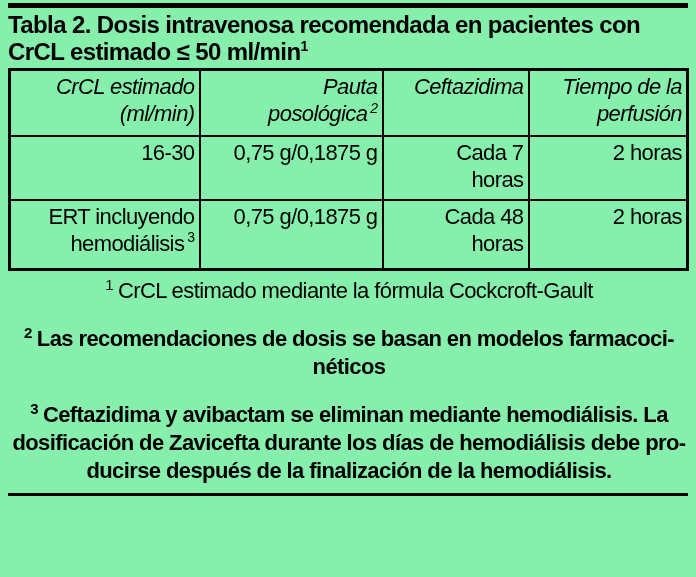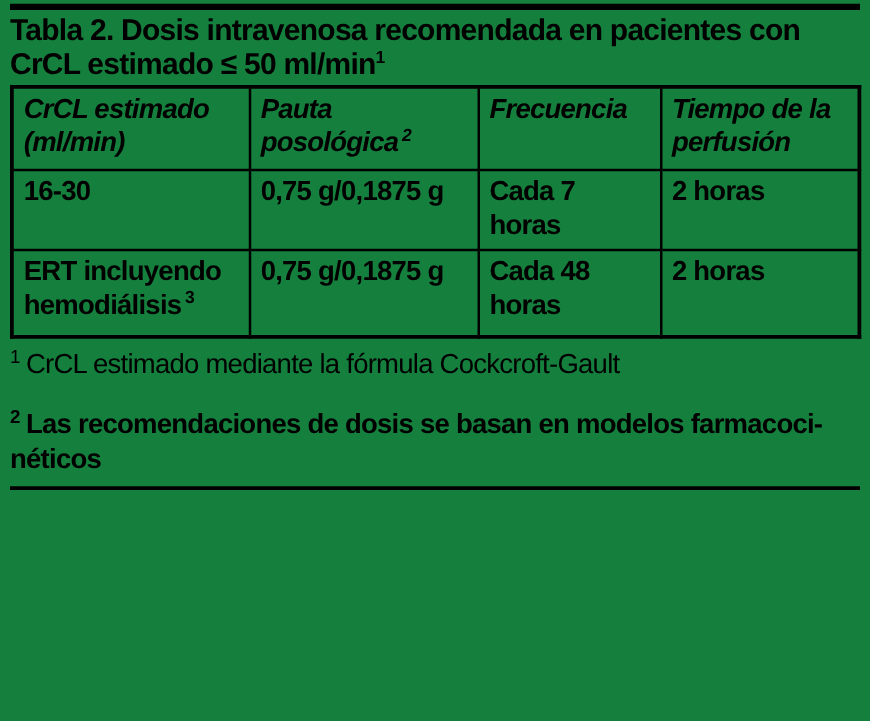--- a/index.html
+++ b/index.html
@@ -5,21 +5,21 @@
   html, body {
     margin: 0;
     padding: 0;
     background: #ffffff;
   }
   .page {
     position: relative;
     width: 696px;
     height: 577px;
     box-sizing: border-box;
-    background: #15803d;
+    background: #86efac;
     color: #000000;
     font-family: "Liberation Sans", sans-serif;
     overflow: hidden;
     padding: 0 6px;
   }
   .rule-top {
     margin: 3px 2px 0 2px;
     height: 5px;
     background: #000000;
   }
@@ -45,26 +45,26 @@
     border-collapse: collapse;
     table-layout: fixed;
     margin: 3px 0 0 2px;
     width: 678px;
     border: 3px solid #000000;
   }
   table.dosing th,
   table.dosing td {
     border: 2px solid #000000;
     vertical-align: top;
-    text-align: left;
+    text-align: right;
     padding: 2px 4px 2px 8px;
     font-size: 22px;
     line-height: 27px;
     letter-spacing: -0.6px;
-    font-weight: bold;
+    font-weight: normal;
   }
   table.dosing th {
     font-style: italic;
   }
   .cell-line { white-space: nowrap; }
   table.dosing sup {
     font-size: 14px;
     vertical-align: super;
     line-height: 0;
     margin-left: 3px;
@@ -75,20 +75,21 @@
   tr.r3   { height: 70px; }
   tr.r4   { height: 70px; margin-top: 16px; }
   .footnotes {
     margin-top: 6px;
   }
   .fn {
     margin: 0 0 0 2px;
     font-size: 22px;
     line-height: 28px;
     letter-spacing: -0.6px;
+    text-align: center;
   }
   .fn + .fn { margin-top: 20px; font-weight: bold; }
   .fn sup {
     font-size: 15px;
     vertical-align: super;
     line-height: 0;
     margin-right: 5px;
   }
   .fn-line { white-space: nowrap; }
 </style>
@@ -105,21 +106,21 @@
     <colgroup>
       <col style="width:190px">
       <col style="width:183px">
       <col style="width:146px">
       <col style="width:159px">
     </colgroup>
     <thead>
       <tr class="hdr">
         <th><span class="cell-line">CrCL estimado</span><br><span class="cell-line">(ml/min)</span></th>
         <th><span class="cell-line">Pauta</span><br><span class="cell-line">posológica</span><sup>2</sup></th>
-        <th><span class="cell-line">Frecuencia</span></th>
+        <th><span class="cell-line">Ceftazidima</span></th>
         <th><span class="cell-line">Tiempo de la</span><br><span class="cell-line">perfusión</span></th>
       </tr>
     </thead>
     <tbody>
       <tr class="r2">
         <td><span class="cell-line">16-30</span></td>
         <td><span class="cell-line">0,75 g/0,1875 g</span></td>
         <td><span class="cell-line">Cada 7</span><br><span class="cell-line">horas</span></td>
         <td><span class="cell-line">2 horas</span></td>
       </tr>
@@ -128,17 +129,18 @@
         <td><span class="cell-line">0,75 g/0,1875 g</span></td>
         <td><span class="cell-line">Cada 48</span><br><span class="cell-line">horas</span></td>
         <td><span class="cell-line">2 horas</span></td>
       </tr>
     </tbody>
   </table>
 
   <div class="footnotes">
     <p class="fn"><sup>1</sup><span class="fn-line">CrCL estimado mediante la fórmula Cockcroft-Gault</span></p>
     <p class="fn"><sup>2</sup><span class="fn-line">Las recomendaciones de dosis se basan en modelos farmacoci-</span><br><span class="fn-line">néticos</span></p>
+    <p class="fn"><sup>3</sup><span class="fn-line">Ceftazidima y avibactam se eliminan mediante hemodiálisis. La</span><br><span class="fn-line">dosificación de Zavicefta durante los días de hemodiálisis debe pro-</span><br><span class="fn-line">ducirse después de la finalización de la hemodiálisis.</span></p>
   </div>
 
   <div class="rule-bottom"></div>
 
 </div>
 
 </body></html>

